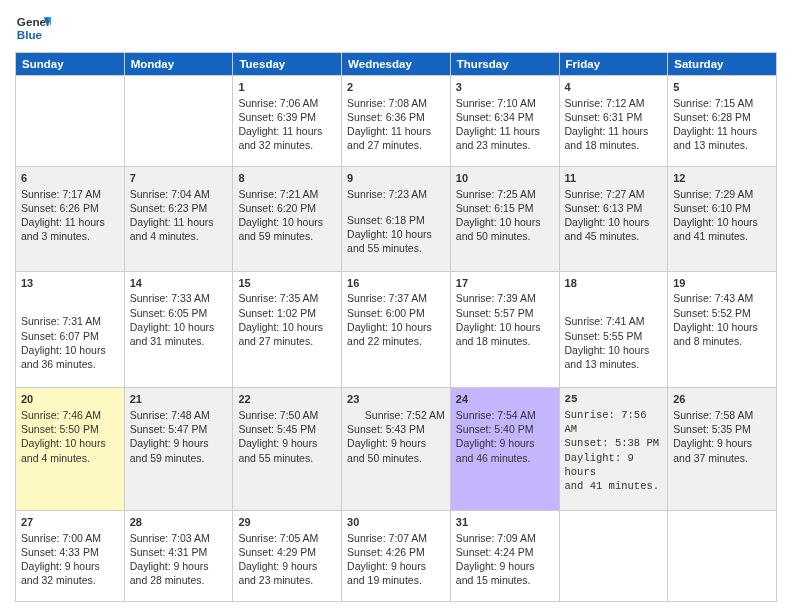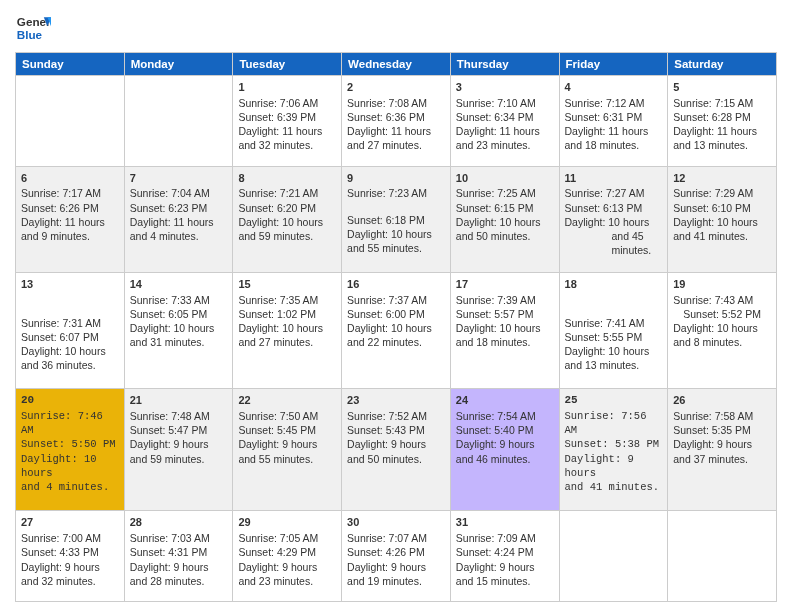--- a/index.html
+++ b/index.html
@@ -152,21 +152,21 @@
             <span style="display: block;">Daylight: 11 hours</span>
             <span style="display: block;">and 13 minutes.</span>
           </td>
         </tr>
         <tr style="background: rgb(240, 240, 240);">
           <td style="background: rgb(240, 240, 240);">
             <span class="day-num">6</span>
             <span style="display: block;">Sunrise: 7:17 AM</span>
             <span style="display: block;">Sunset: 6:26 PM</span>
             <span style="display: block;">Daylight: 11 hours</span>
-            <span style="display: block;">and 9 minutes.</span>
+            <span style="display: block;">and 3 minutes.</span>
           </td>
           <td style="background: rgb(240, 240, 240);">
             <span class="day-num">7</span>
             <span style="display: block;">Sunrise: 7:04 AM</span>
             <span style="display: block;">Sunset: 6:23 PM</span>
             <span style="display: block;">Daylight: 11 hours</span>
             <span style="display: block;">and 4 minutes.</span>
           </td>
           <td style="background: rgb(240, 240, 240);">
             <span class="day-num">8</span>
@@ -187,21 +187,21 @@
             <span style="display: block;">Sunrise: 7:25 AM</span>
             <span style="display: block;">Sunset: 6:15 PM</span>
             <span style="display: block;">Daylight: 10 hours</span>
             <span style="display: block;">and 50 minutes.</span>
           </td>
           <td style="background: rgb(240, 240, 240);">
             <span class="day-num">11</span>
             <span style="display: block;">Sunrise: 7:27 AM</span>
             <span style="display: block;">Sunset: 6:13 PM</span>
             <span style="display: block;">Daylight: 10 hours</span>
-            <span style="display: block; margin-left: 47px;">and 45 minutes.</span>
+            <span style="display: block;">and 45 minutes.</span>
           </td>
           <td style="background: rgb(240, 240, 240);">
             <span class="day-num">12</span>
             <span style="display: block;">Sunrise: 7:29 AM</span>
             <span style="display: block;">Sunset: 6:10 PM</span>
             <span style="display: block;">Daylight: 10 hours</span>
             <span style="display: block;">and 41 minutes.</span>
           </td>
         </tr>
         <tr style="background: rgb(255, 255, 255);">
@@ -243,27 +243,27 @@
           <td>
             <span class="day-num">18</span>
             <span style="display: block; margin-top: 24px;">Sunrise: 7:41 AM</span>
             <span style="display: block;">Sunset: 5:55 PM</span>
             <span style="display: block;">Daylight: 10 hours</span>
             <span style="display: block;">and 13 minutes.</span>
           </td>
           <td>
             <span class="day-num">19</span>
             <span style="display: block;">Sunrise: 7:43 AM</span>
-            <span style="display: block; text-align: center;">Sunset: 5:52 PM</span>
+            <span style="display: block;">Sunset: 5:52 PM</span>
             <span style="display: block;">Daylight: 10 hours</span>
             <span style="display: block;">and 8 minutes.</span>
           </td>
         </tr>
         <tr style="background: rgb(240, 240, 240);">
-          <td style="background: #eab308; font-family: Liberation Mono, monospace;">
+          <td style="background: #fef9c3;">
             <span class="day-num">20</span>
             <span style="display: block;">Sunrise: 7:46 AM</span>
             <span style="display: block;">Sunset: 5:50 PM</span>
             <span style="display: block;">Daylight: 10 hours</span>
             <span style="display: block;">and 4 minutes.</span>
           </td>
           <td style="background: rgb(240, 240, 240);">
             <span class="day-num">21</span>
             <span style="display: block;">Sunrise: 7:48 AM</span>
             <span style="display: block;">Sunset: 5:47 PM</span>
@@ -272,21 +272,21 @@
           </td>
           <td style="background: rgb(240, 240, 240);">
             <span class="day-num">22</span>
             <span style="display: block;">Sunrise: 7:50 AM</span>
             <span style="display: block;">Sunset: 5:45 PM</span>
             <span style="display: block;">Daylight: 9 hours</span>
             <span style="display: block;">and 55 minutes.</span>
           </td>
           <td style="background: rgb(240, 240, 240);">
             <span class="day-num">23</span>
-            <span style="display: block;">Sunrise: 7:52 AM</span>
+            <span style="display: block; text-align: right;">Sunrise: 7:52 AM</span>
             <span style="display: block;">Sunset: 5:43 PM</span>
             <span style="display: block;">Daylight: 9 hours</span>
             <span style="display: block;">and 50 minutes.</span>
           </td>
           <td style="background: #c4b5fd;">
             <span class="day-num">24</span>
             <span style="display: block;">Sunrise: 7:54 AM</span>
             <span style="display: block;">Sunset: 5:40 PM</span>
             <span style="display: block;">Daylight: 9 hours</span>
             <span style="display: block;">and 46 minutes.</span>

